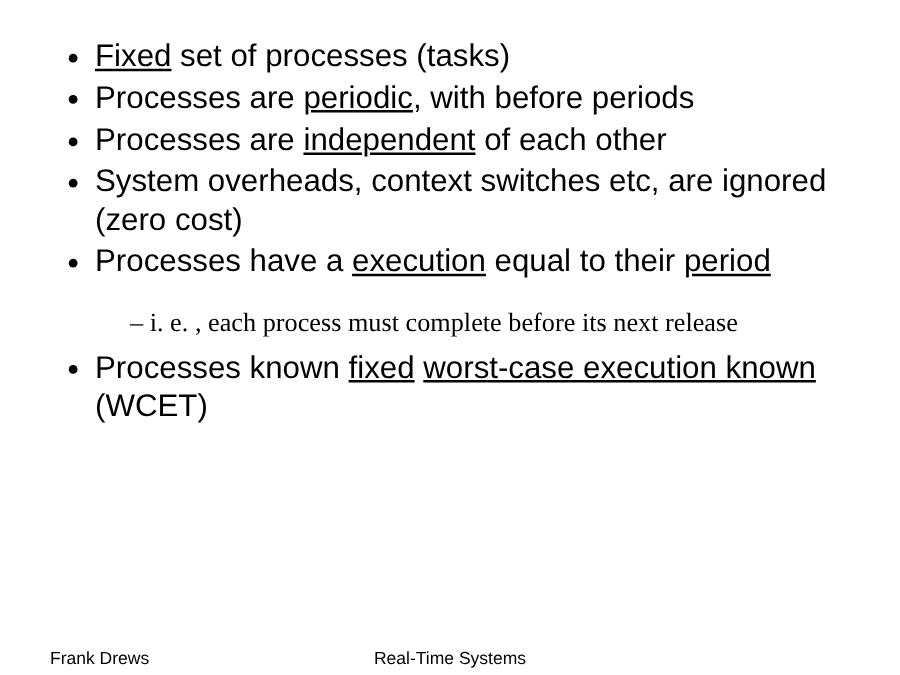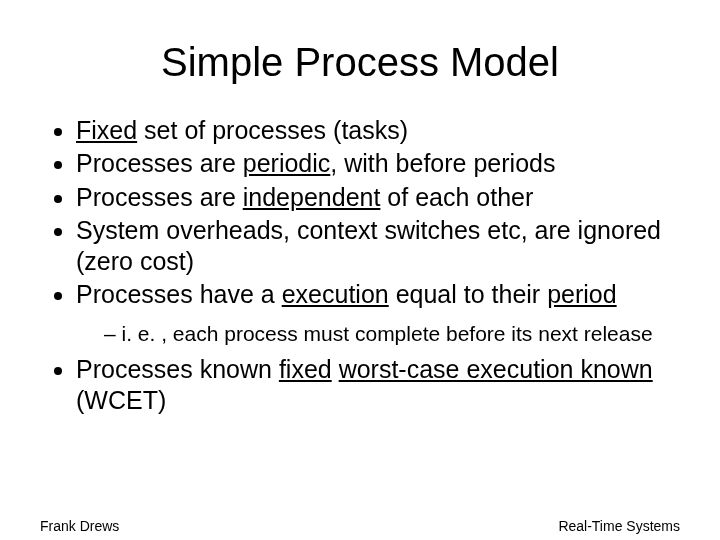--- a/index.html
+++ b/index.html
@@ -30,21 +30,22 @@
     margin: 0;
   }
   ul.main > li {
     font-size: 25px;
     line-height: 1.25;
     margin-bottom: 2px;
   }
   ul.sub {
     list-style-type: none;
     padding-left: 28px;
-    margin: 10px 0 8px 0;
+    margin: 20px 0 8px 0;
+    font-family: Liberation Serif, serif;
   }
   ul.sub > li {
     font-size: 21px;
     line-height: 1.2;
     text-indent: -14px;
     padding-left: 14px;
   }
   ul.sub > li::before {
     content: "– ";
   }
@@ -59,28 +60,27 @@
     font-size: 14px;
   }
   .footer-left {
     position: absolute;
     left: 0;
   }
   .footer-center {
     position: absolute;
     left: 0;
     right: 0;
-    text-align: right;
+    text-align: center;
   }
 </style>
 </head>
 <body>
 
 <div class="slide">
-  <h1 class="title">Simple Process Model</h1>
 
   <ul class="main">
     <li>
       <span class="u">Fixed</span><span> set of processes (tasks)</span>
     </li>
     <li>
       <span>Processes are </span><span class="u">periodic</span><span>, with before periods</span>
     </li>
     <li>
       <span>Processes are </span><span class="u">independent</span><span> of each other</span>

